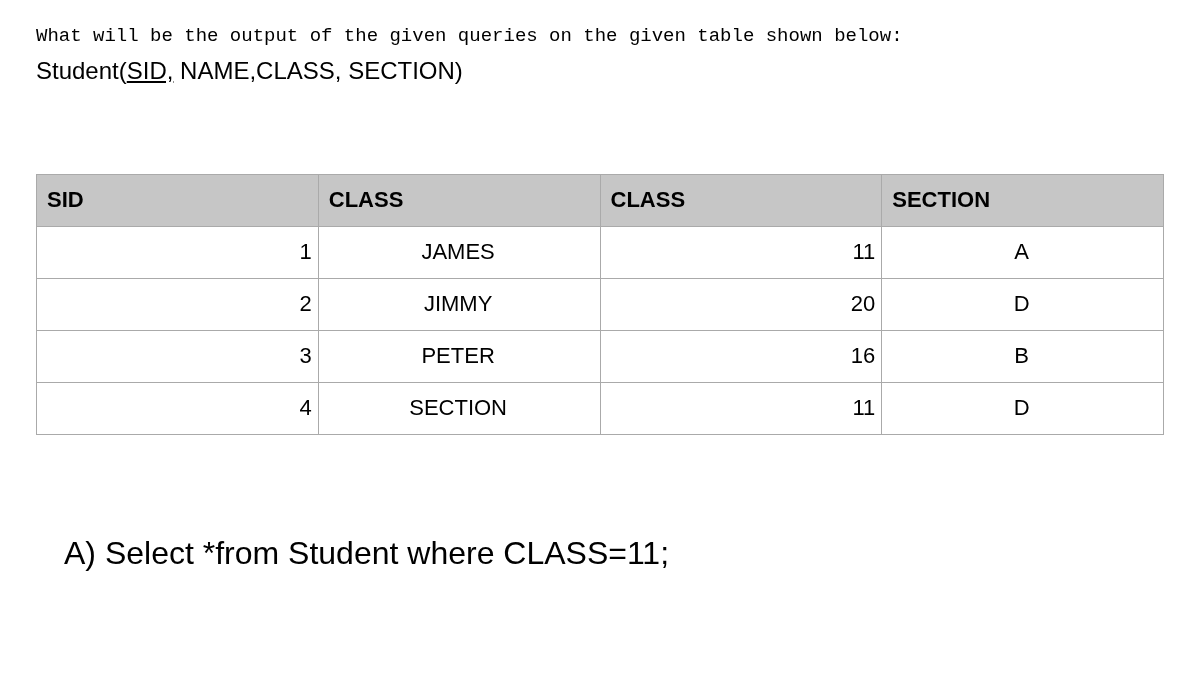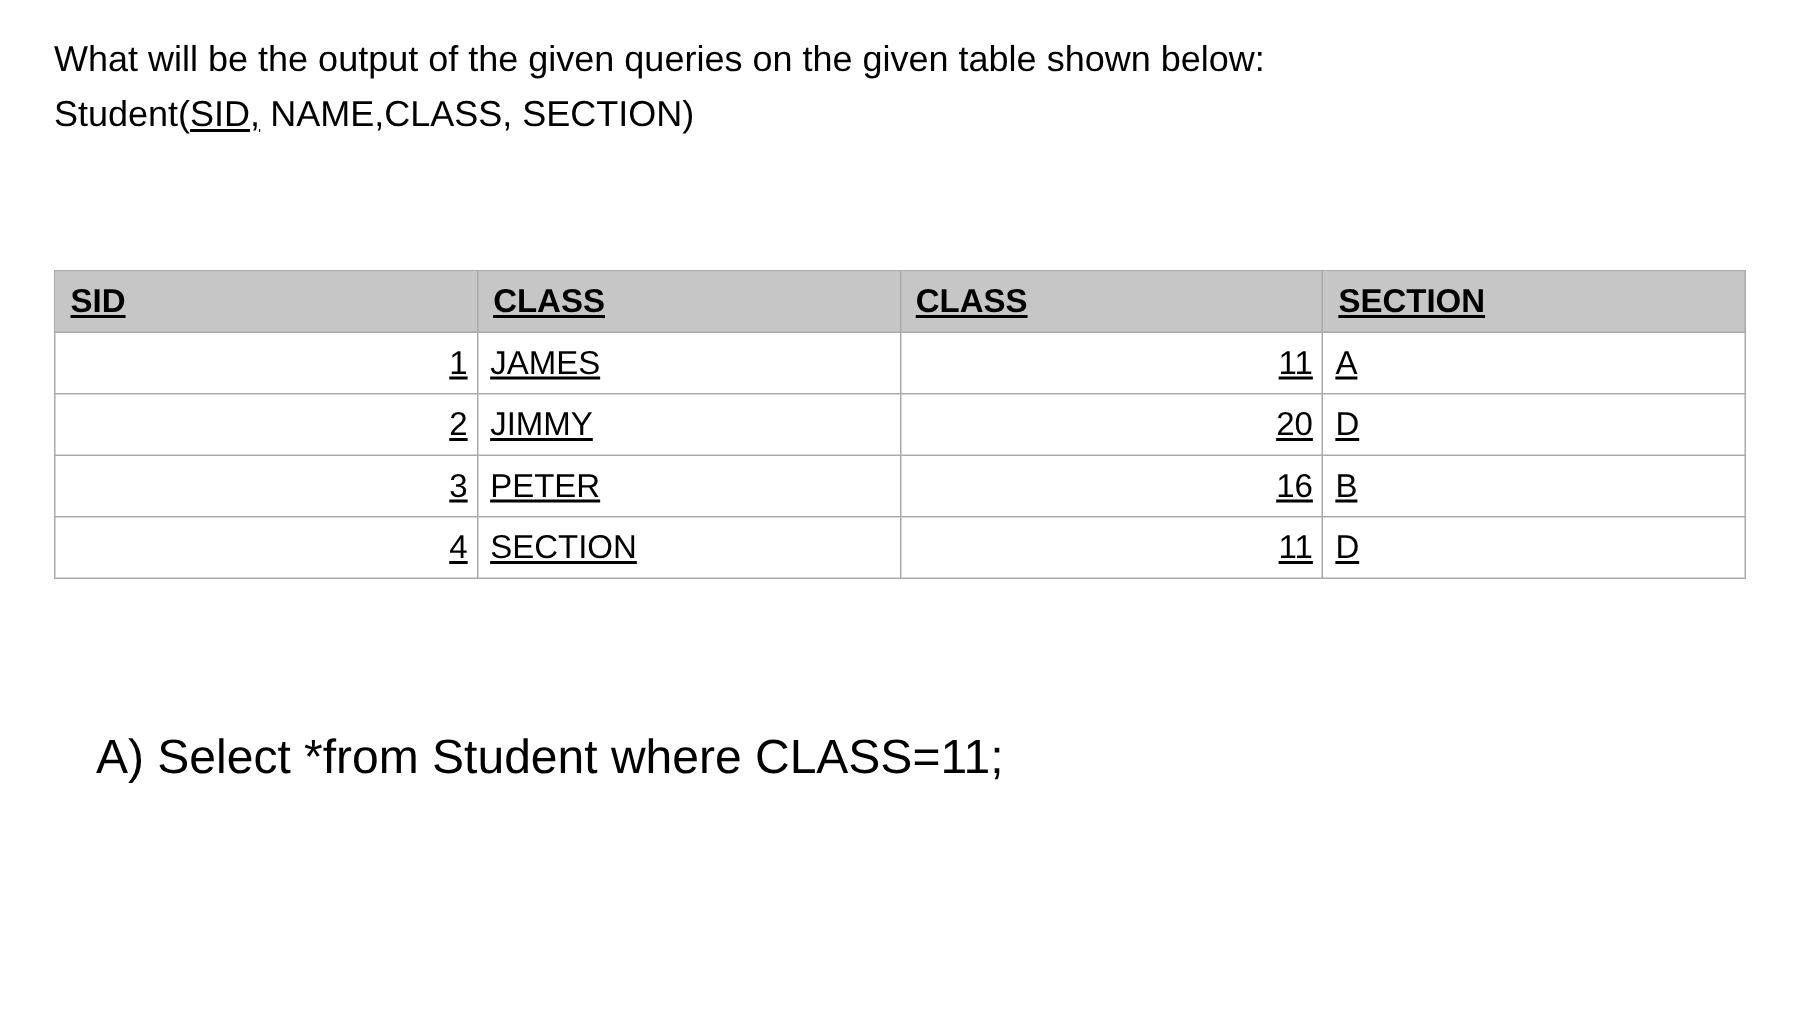--- a/index.html
+++ b/index.html
@@ -9,56 +9,56 @@
     }
     body {
       width: 1200px;
       height: 686px;
       background: #ffffff;
       font-family: Arial, Helvetica, sans-serif;
       color: #000000;
       padding: 24px 36px;
     }
     .question-text {
-      font-size: 24px;
+      font-size: 19px;
       line-height: 1.3;
       margin-bottom: 6px;
+      font-family: Liberation Mono, monospace;
     }
     .question-line2 {
       font-size: 24px;
       line-height: 1.3;
     }
     .sid-underline {
       text-decoration: underline;
     }
     table {
       width: 100%;
       border-collapse: collapse;
       margin-top: 88px;
       table-layout: fixed;
     }
     th, td {
       border: 1px solid #aaaaaa;
-      height: 41px;
+      height: 52px;
       padding: 0 10px;
       font-size: 22px;
       vertical-align: middle;
-      text-decoration: underline;
     }
     th {
       background: #c6c6c6;
       font-weight: bold;
       text-align: left;
     }
     td.num {
       text-align: right;
       padding-right: 6px;
     }
     td.txt {
-      text-align: left;
+      text-align: center;
       padding-left: 8px;
     }
     .query {
       margin-top: 100px;
       font-size: 32px;
       margin-left: 28px;
     }
   </style>
 </head>
 <body>

